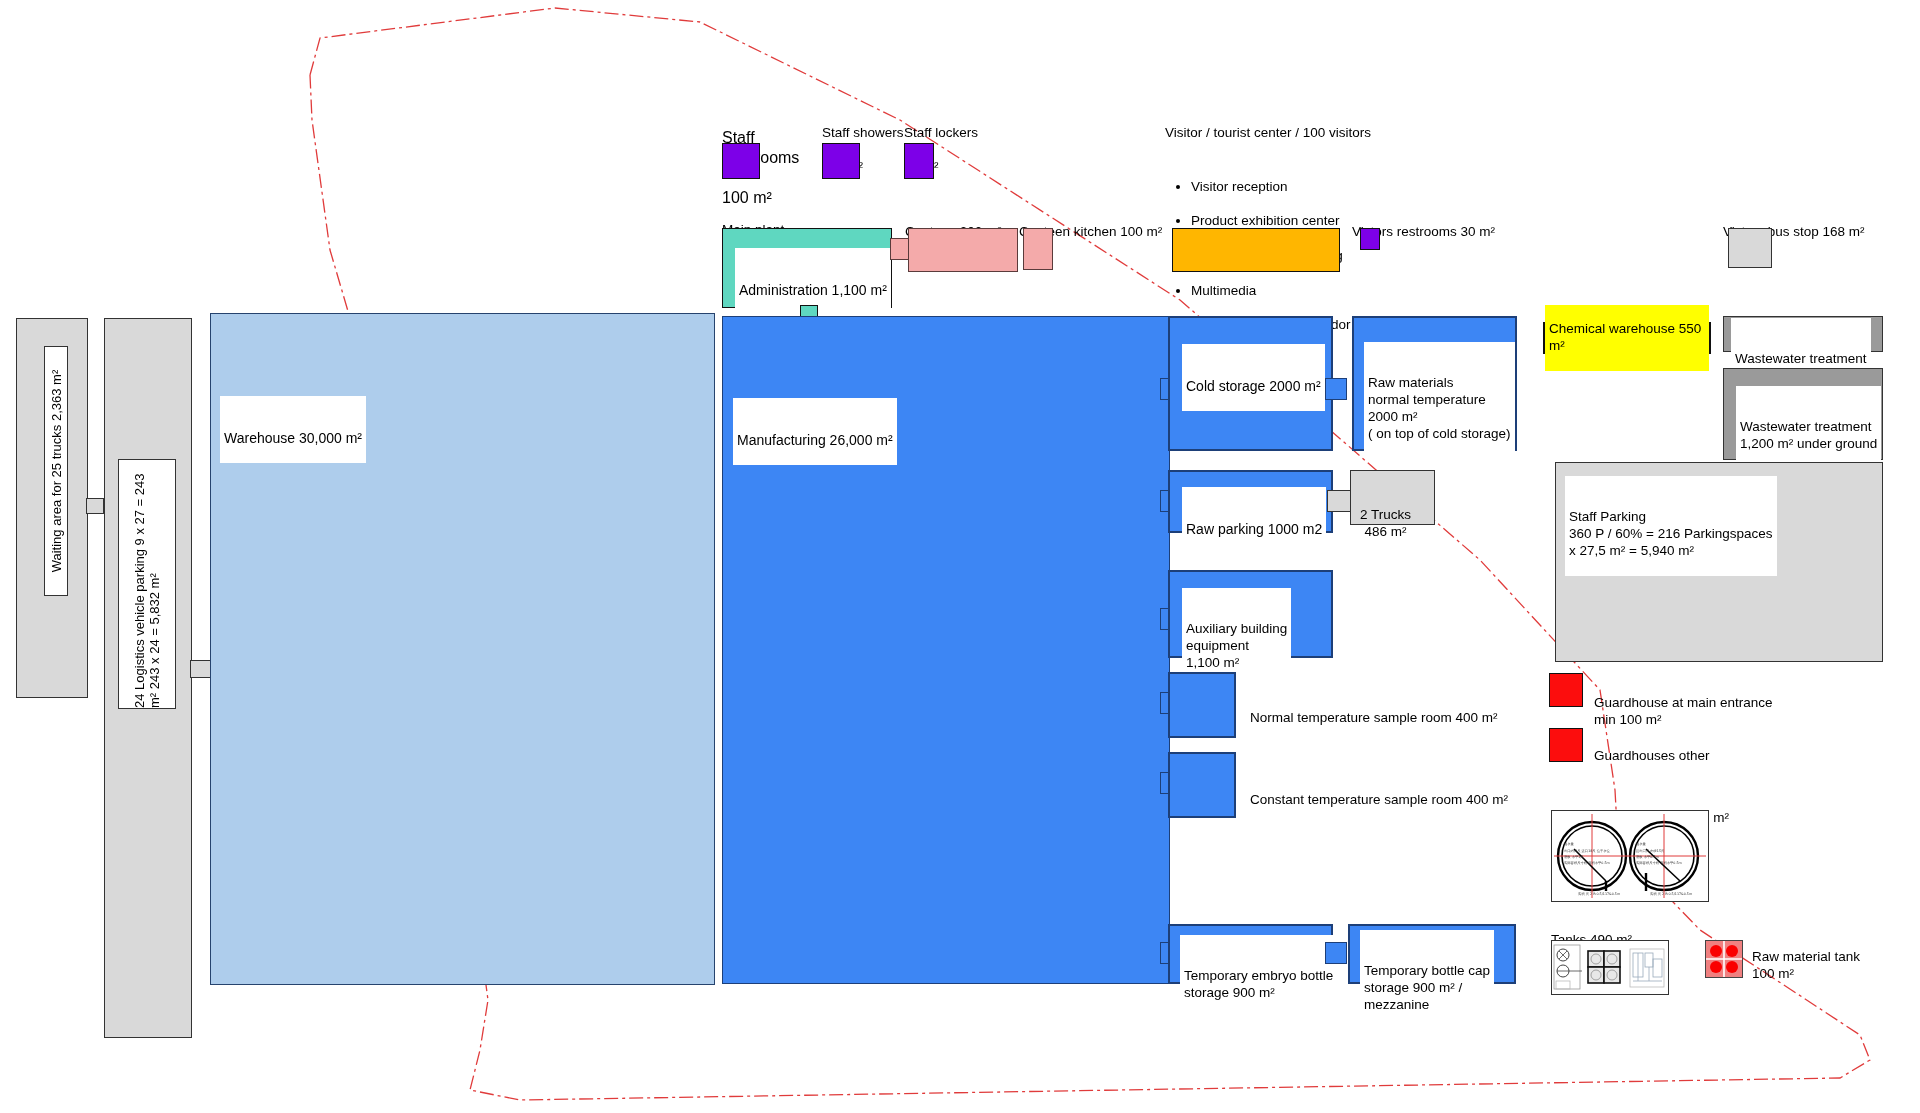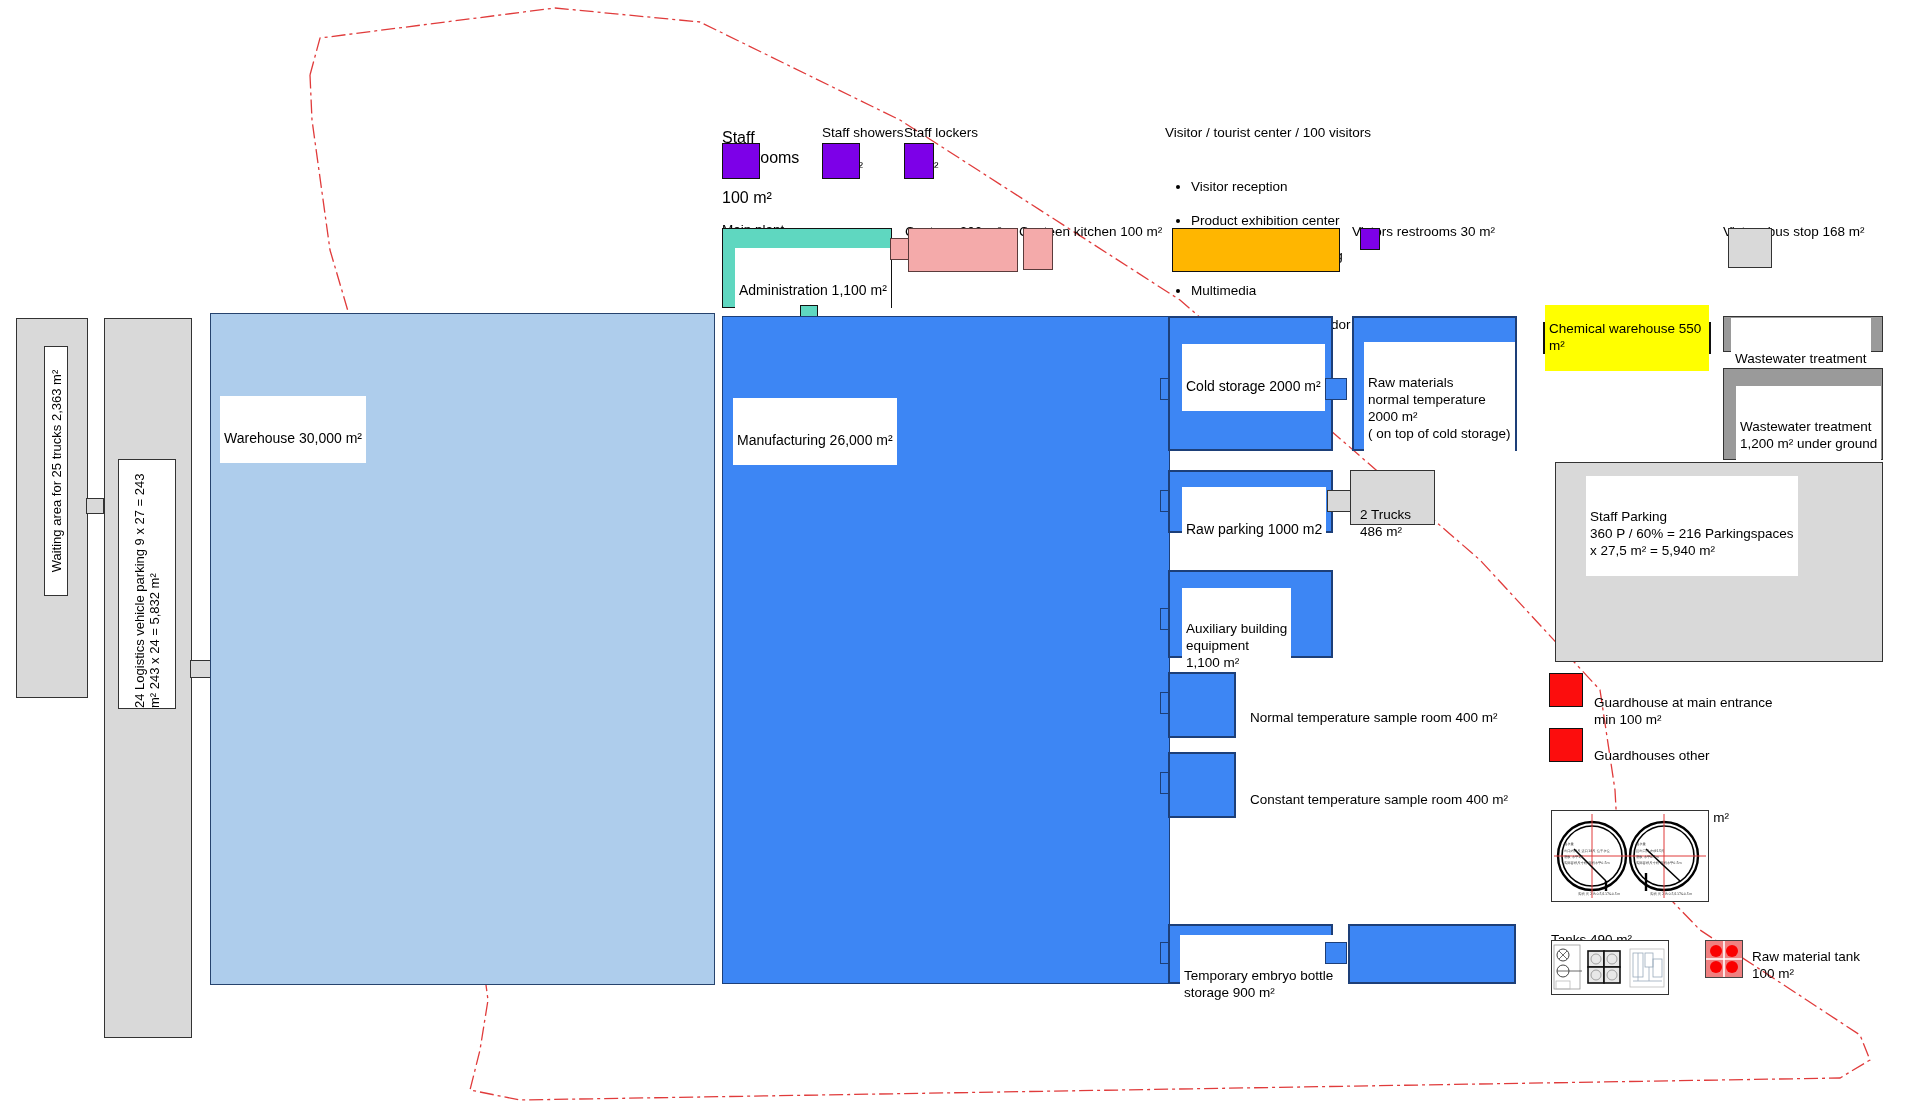--- a/index.html
+++ b/index.html
@@ -163,27 +163,27 @@
   </div>
 
   <div class="conn" style="left:1160px;top:490px;width:22px;height:22px;"></div>
   <div class="box blueout" style="left:1168px;top:470px;width:165px;height:63px;"></div>
   <div class="wlbl" style="left:1182px;top:487px;font-size:14px;">
     <span>Raw parking 1000 m2</span>
   </div>
 
   <div class="conng" style="left:1327px;top:490px;width:24px;height:22px;"></div>
   <div class="box grey" style="left:1350px;top:470px;width:85px;height:55px;"></div>
-  <div class="lbl" style="left:1360px;top:490px;font-size:13.5px;">
+  <div class="lbl" style="left:1360px;top:490px;font-size:13.5px;text-align:center;">
     <span>2 Trucks
 486 m²</span>
   </div>
 
   <div class="box grey" style="left:1555px;top:462px;width:328px;height:200px;"></div>
-  <div class="wlbl" style="left:1565px;top:476px;font-size:13.5px;margin-left:21px;">
+  <div class="wlbl" style="left:1565px;top:476px;font-size:13.5px;">
     <span>Staff Parking
 360 P / 60% = 216 Parkingspaces
 x 27,5 m² = 5,940 m²</span>
   </div>
 
   <div class="conn" style="left:1160px;top:608px;width:22px;height:22px;"></div>
   <div class="box blueout" style="left:1168px;top:570px;width:165px;height:88px;"></div>
   <div class="wlbl" style="left:1182px;top:588px;font-size:13.5px;">
     <span>Auxiliary building
 equipment
@@ -299,14 +299,19 @@
 
   <div class="conn" style="left:1160px;top:942px;width:22px;height:22px;"></div>
   <div class="box blueout" style="left:1168px;top:924px;width:165px;height:60px;"></div>
   <div class="wlbl" style="left:1180px;top:935px;font-size:13.5px;">
     <span>Temporary embryo bottle
 storage 900 m²</span>
   </div>
 
   <div class="conn" style="left:1325px;top:942px;width:22px;height:22px;"></div>
   <div class="box blueout" style="left:1348px;top:924px;width:168px;height:60px;"></div>
+  <div class="wlbl" style="left:1360px;top:930px;font-size:13.5px;">
+    <span>Temporary bottle cap
+storage 900 m² /
+mezzanine</span>
+  </div>
 
 </div>
 
 </body></html>

